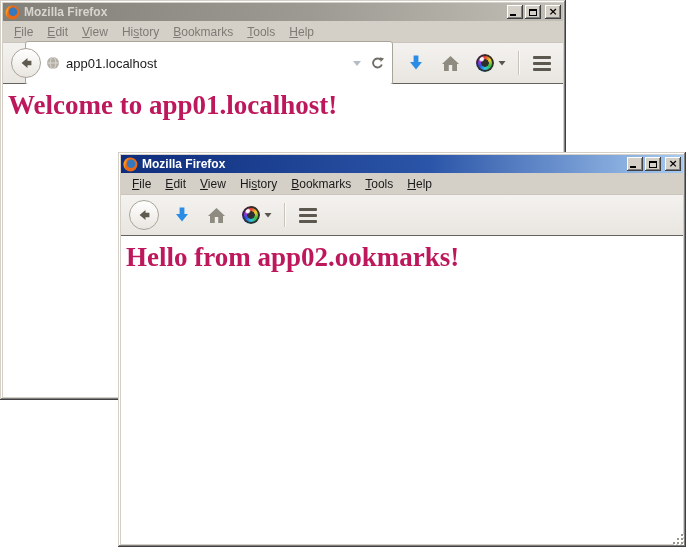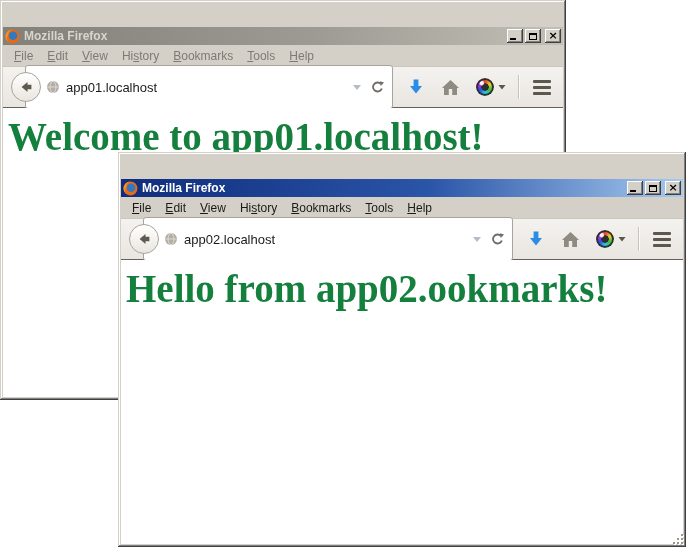--- a/index.html
+++ b/index.html
@@ -18,21 +18,21 @@
       inset 1px 1px 0 #d4d0c8,
       inset -2px -2px 0 #808080,
       inset 2px 2px 0 #ffffff;
   }
   #win1{left:0;top:0;width:566px;height:400px;z-index:1;}
   #win2{left:118px;top:152px;width:568px;height:395px;z-index:2;}
 
   
   .titlebar{
     flex:0 0 18px;height:18px;display:flex;align-items:center;
-    padding:0 2px;overflow:hidden;margin-top:24px;
+    padding:0 2px;overflow:hidden;
   }
   .active .titlebar{background:linear-gradient(90deg,#0f2d7c 0%,#2b55a8 55%,#a6caf0 100%);}
   .inactive .titlebar{background:linear-gradient(90deg,#828078 0%,#9c9a92 55%,#c2bfb6 100%);}
   .fx-icon{width:15px;height:15px;flex:0 0 15px;display:block;}
   .title-text{
     flex:1;margin-left:4px;font-size:12px;font-weight:bold;
     white-space:nowrap;overflow:hidden;line-height:18px;
   }
   .active .title-text{color:#ffffff;}
   .inactive .title-text{color:#d8d5cd;}
@@ -94,21 +94,21 @@
   }
   .tool-sep{width:1px;height:24px;background:#c8c4bb;box-shadow:1px 0 0 #fbfaf8;margin:0 0 0 12px;}
   .hamburger{margin-left:12px;display:flex;flex-direction:column;gap:3px;border:0;background:transparent;padding:2px;}
   .hamburger span{width:18px;height:3px;background:#5c584f;border-radius:1px;display:block;}
 
   
   .content{flex:1;background:#ffffff;position:relative;overflow:hidden;}
   .content h1{
     margin:6px 0 0 0;padding-left:5px;
     font-family:"Liberation Serif", serif;font-weight:bold;
-    font-size:39px;color:#15803d;white-space:nowrap;
+    font-size:27px;color:#be185d;white-space:nowrap;
   }
   .grip{position:absolute;right:1px;bottom:1px;}
 </style>
 </head>
 <body>
 
 <div class="window inactive" id="win1">
   <div class="titlebar">
     <svg class="fx-icon" viewBox="0 0 16 16">
       <circle cx="8" cy="8" r="7.4" fill="#e66a17"></circle>
@@ -223,37 +223,20 @@
     <span class="menu-item"><span></span><span class="mn">T</span><span>ools</span></span>
     <span class="menu-item"><span></span><span class="mn">H</span><span>elp</span></span>
   </div>
 
   <div class="navbar">
     <button class="back">
       <svg width="16" height="16" viewBox="0 0 16 16">
         <path d="M9.5 3 L3.6 8 L9.5 13 L9.5 10.2 L13.4 10.2 L13.4 5.8 L9.5 5.8 Z" fill="#5f5a4f"></path>
       </svg>
     </button>
-    <div class="urlbar">
-      <svg class="globe" width="14" height="14" viewBox="0 0 14 14">
-        <circle cx="7" cy="7" r="6" fill="#b3afa7"></circle>
-        <ellipse cx="7" cy="7" rx="2.9" ry="5.7" fill="none" stroke="#dcd9d3" stroke-width="1"></ellipse>
-        <path d="M1.2 7 H12.8" stroke="#dcd9d3" stroke-width="1" fill="none"></path>
-      </svg>
-      <span class="url-text">app02.localhost</span>
-      <svg class="url-drop" width="10" height="8" viewBox="0 0 10 8">
-        <polygon points="1,2 9,2 5,7" fill="#b4bdc6"></polygon>
-      </svg>
-      <button class="reload">
-        <svg width="15" height="15" viewBox="0 0 16 16">
-          <path d="M12.6 9 A4.8 4.8 0 1 1 11.6 4.2" stroke="#716d66" stroke-width="2" fill="none"></path>
-          <polygon points="10.4,1.2 15,2.6 11.4,6.4" fill="#716d66"></polygon>
-        </svg>
-      </button>
-    </div>
     <button class="tbtn dl">
       <svg width="18" height="18" viewBox="0 0 18 18">
         <rect x="6.6" y="1.5" width="4.8" height="7" fill="#2a8ce4"></rect>
         <polygon points="3,8 15,8 9,15.5" fill="#2a8ce4"></polygon>
       </svg>
     </button>
     <button class="tbtn homeb">
       <svg width="19" height="17" viewBox="0 0 19 17">
         <polygon points="9.5,1 18,9 16,9 16,16 3,16 3,9 1,9" fill="#8f8b80"></polygon>
         <rect x="7.8" y="10" width="3.4" height="6" fill="#efede9"></rect>

